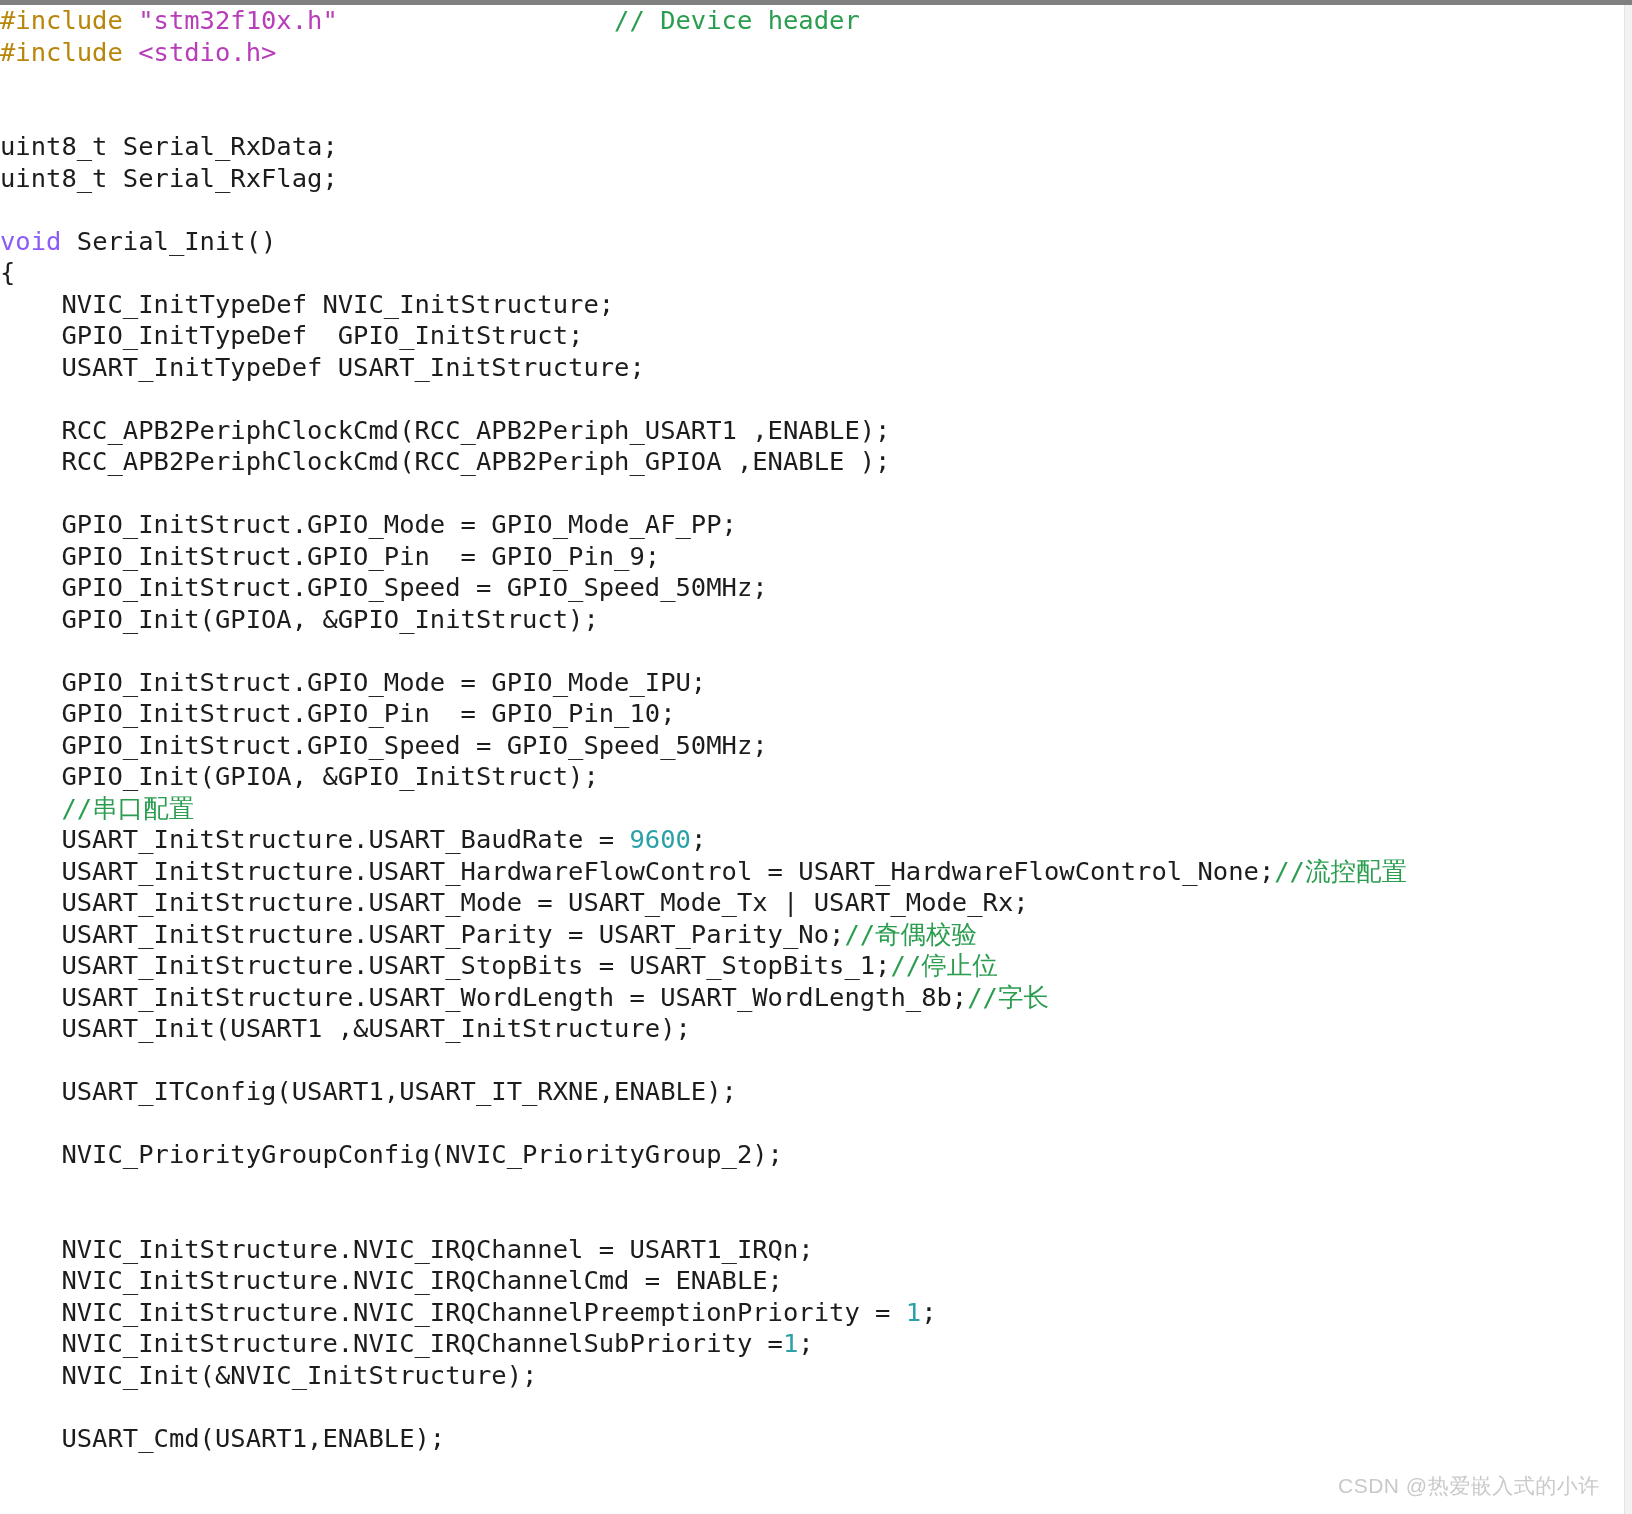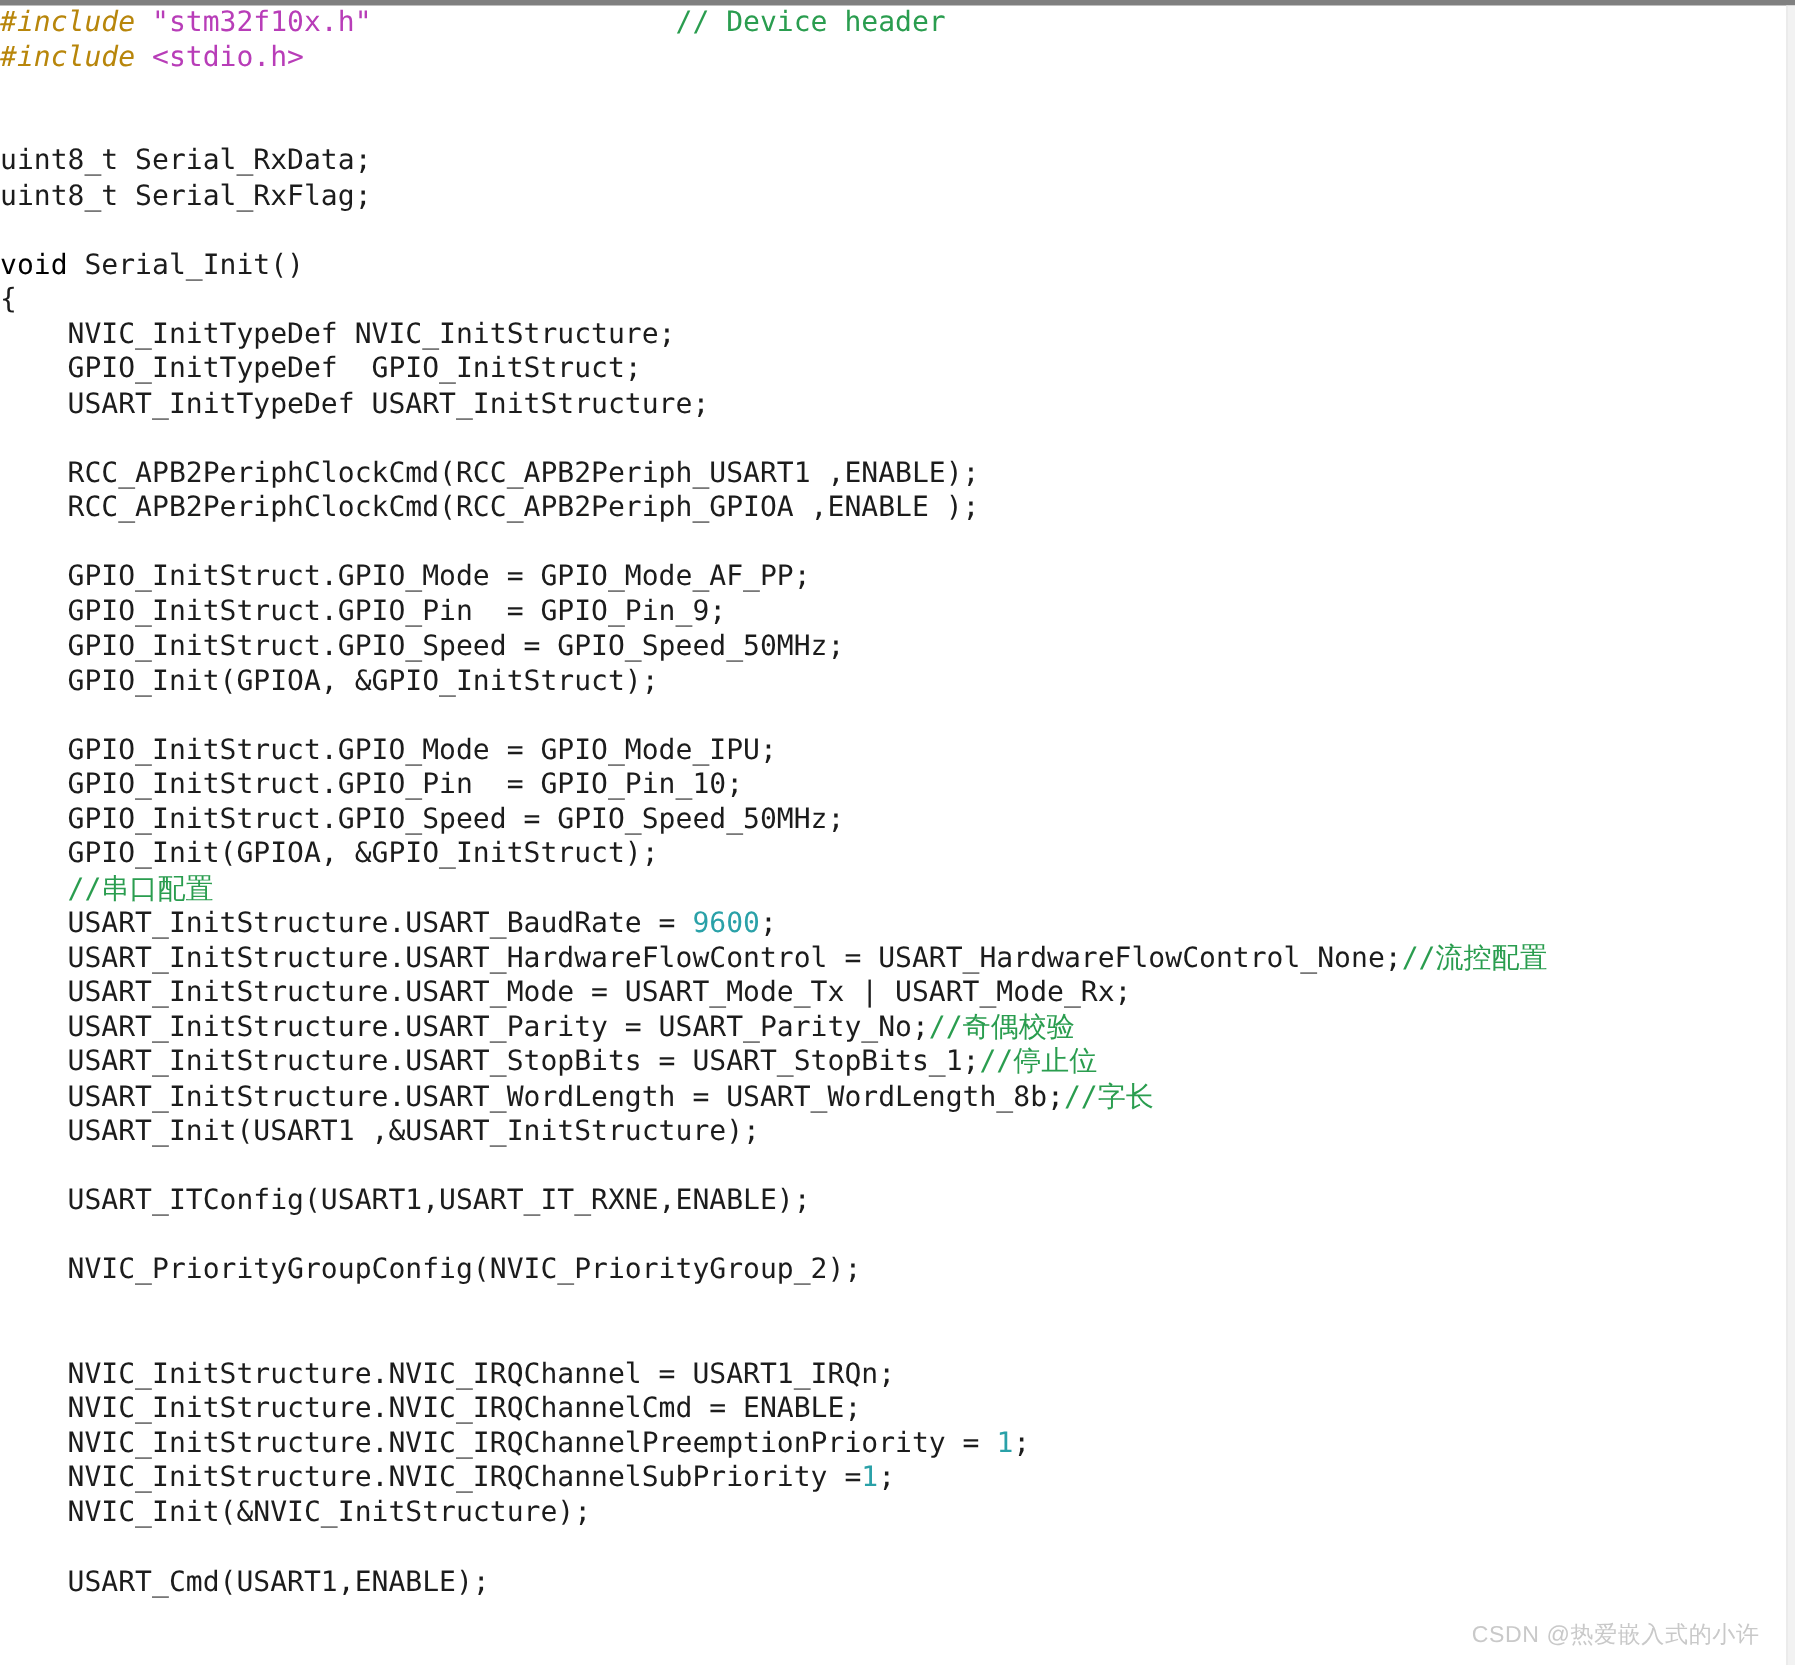--- a/index.html
+++ b/index.html
@@ -22,24 +22,24 @@
     position:absolute;top:5px;left:0;
     width:1620px;
     padding:0;
     font-size:25.5px;
     line-height:31.5px;
     white-space:pre;
     color:#1c1c1c;
     letter-spacing:0px;
   }
   .ln{display:block;height:31.5px;}
-  .pp   {color:#b8860b;font-style:italic;}      
+  .pp   {color:#b8860b;}      
   .str  {color:#b83db8;}      
   .cmt  {color:#2a9d4f;text-align:right;}      
-  .kw   {color:#000000;}      
+  .kw   {color:#8b5cf6;}      
   .num  {color:#2aa1a8;margin-top:10px;}      
   .plain{color:#1c1c1c;}
   #watermark{
     position:absolute;
     left:1338px;top:1472px;
     font-family:"Liberation Sans",sans-serif;
     font-size:21px;
     color:#c9c9c9;
     letter-spacing:0.5px;
     white-space:nowrap;

